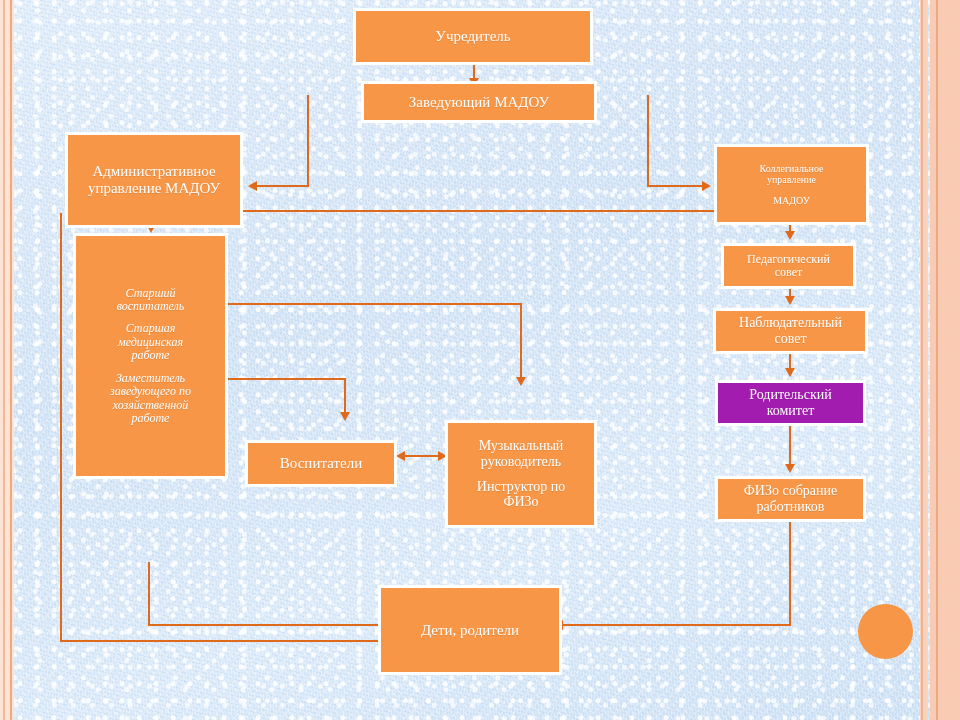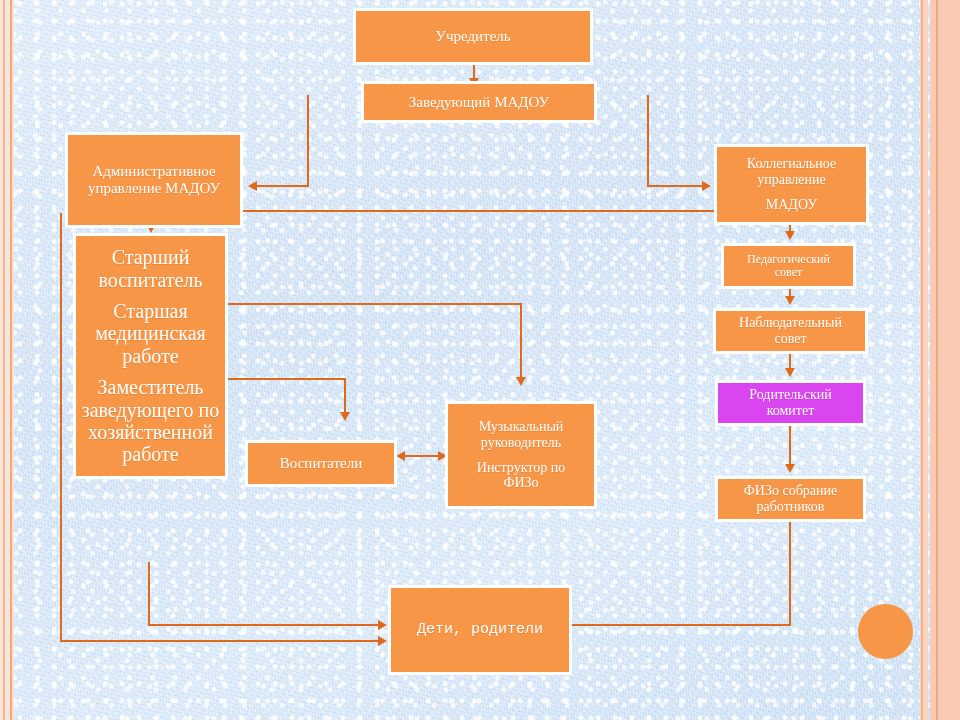--- a/index.html
+++ b/index.html
@@ -56,21 +56,21 @@
     align-items: center;
     justify-content: center;
     text-align: center;
     line-height: 1.12;
     font-size: 15px;
     padding: 2px 4px;
     text-shadow: 0 1px 0 rgba(0,0,0,0.10);
   }
   .node p { margin: 0; }
   .node .gap { margin-top: 9px; }
-  .node.accent { background: #d946ef; }
+  .node.accent { background: #a21caf; }
 
   
   .conn {
     position: absolute;
     background: #E06A1B;
   }
   .conn.h { height: 2px; }
   .conn.v { width: 2px; }
   .arrow {
     position: absolute;
@@ -177,45 +177,45 @@
 
   <div class="node" style="left:361px; top:81px; width:236px; height:42px;">
     <p>Заведующий МАДОУ</p>
   </div>
 
   <div class="node" style="left:65px; top:132px; width:178px; height:96px;">
     <p>Административное</p>
     <p>управление МАДОУ</p>
   </div>
 
-  <div class="node" style="left:73px; top:233px; width:155px; height:246px; font-size:20px;">
+  <div class="node" style="left:73px; top:233px; width:155px; height:246px; font-size:12px;font-style:italic;">
     <p>Старший</p>
     <p>воспитатель</p>
     <p class="gap">Старшая</p>
     <p>медицинская</p>
     <p>работе</p>
     <p class="gap">Заместитель</p>
     <p>заведующего по</p>
     <p>хозяйственной</p>
     <p>работе</p>
   </div>
 
 
   <div class="node" style="left:245px; top:440px; width:152px; height:47px;">
     <p>Воспитатели</p>
   </div>
 
-  <div class="node" style="left:445px; top:401px; width:152px; height:108px; font-size:14px;">
+  <div class="node" style="left:445px; top:420px; width:152px; height:108px; font-size:14px;">
     <p>Музыкальный</p>
     <p>руководитель</p>
     <p class="gap">Инструктор по</p>
     <p>ФИЗо</p>
   </div>
 
-  <div class="node" style="left:714px; top:144px; width:155px; height:81px; font-size:14px;">
+  <div class="node" style="left:714px; top:144px; width:155px; height:81px; font-size:10px;">
     <p>Коллегиальное</p>
     <p>управление</p>
     <p class="gap">МАДОУ</p>
   </div>
 
   <div class="node" style="left:713px; top:243px; width:135px; height:46px; font-size:12px;margin-left:8px;">
     <p>Педагогический</p>
     <p>совет</p>
   </div>
 
@@ -227,17 +227,17 @@
   <div class="node accent" style="left:715px; top:380px; width:151px; height:46px; font-size:14px;">
     <p>Родительский</p>
     <p>комитет</p>
   </div>
 
   <div class="node" style="left:715px; top:476px; width:151px; height:46px; font-size:14px;">
     <p>ФИЗо собрание</p>
     <p>работников</p>
   </div>
 
-  <div class="node" style="left:388px; top:585px; width:184px; height:90px;font-family:Liberation Mono, monospace;">
+  <div class="node" style="left:378px; top:585px; width:184px; height:90px;">
     <p>Дети, родители</p>
   </div>
 
 </div>
 
 </body></html>

